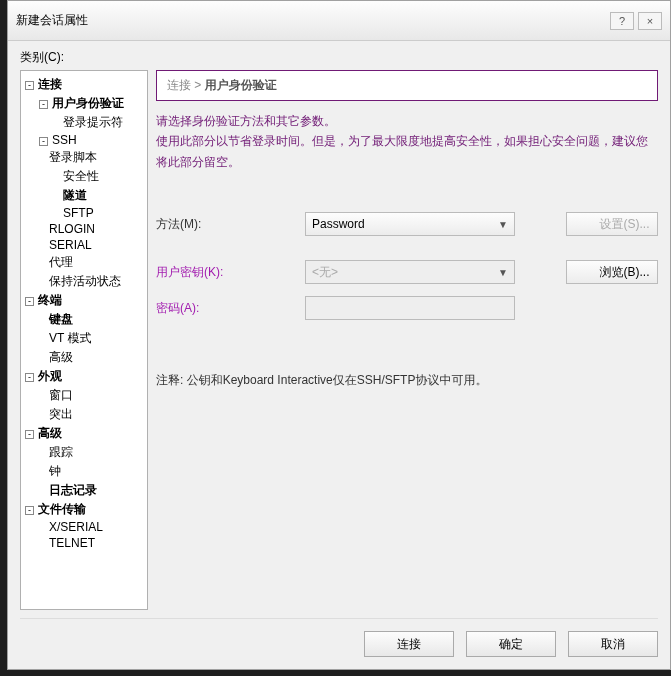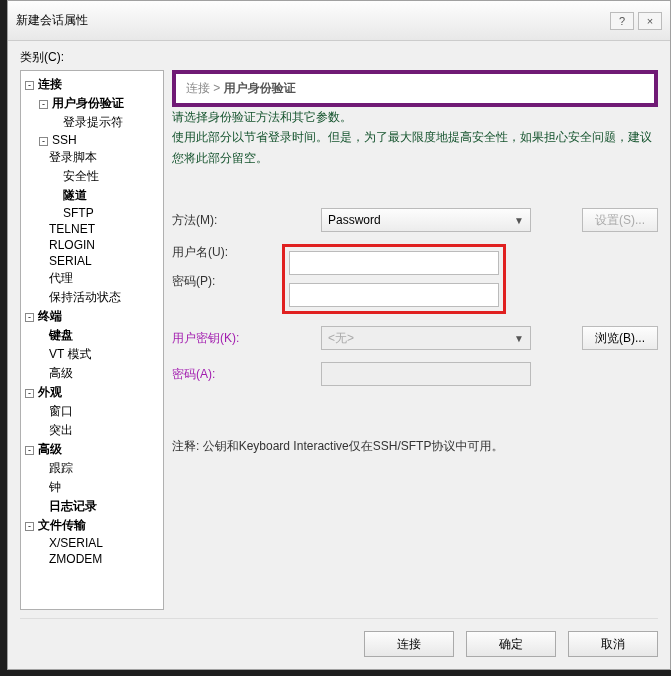--- a/index.html
+++ b/index.html
@@ -11,30 +11,30 @@
     .titlebar-btn { width: 24px; height: 18px; border: 1px solid #bbb; background: #f5f5f5; display: flex; align-items: center; justify-content: center; color: #555; font-size: 11px; }
     .content { flex: 1; display: flex; flex-direction: column; padding: 8px 12px 12px 12px; }
     .category-label { margin-bottom: 4px; }
     .main-area { flex: 1; display: flex; gap: 8px; }
     .tree-panel { width: 186px; border: 1px solid #b0b0b0; background: #fff; padding: 4px 2px; overflow: auto; }
     .tree-item { white-space: nowrap; padding: 1px 0; cursor: default; }
     .tree-toggle { display: inline-block; width: 9px; height: 9px; border: 1px solid #888; background: #fff; text-align: center; line-height: 7px; font-size: 9px; margin-right: 2px; cursor: pointer; }
     .bold { font-weight: bold; }
     .tree-item span.label { padding: 0 2px; }
     .right-panel { flex: 1; display: flex; flex-direction: column; }
-    .breadcrumb { background: #fff; border: 4px solid #701a75; padding: 6px 10px; color: #888; }
+    .breadcrumb { background: #fff; border: 1px solid #701a75; padding: 6px 10px; color: #888; margin-bottom: 10px; }
     .breadcrumb .active { color: #555; font-weight: bold; }
-    .description { color: #14532d; line-height: 1.7; margin-bottom: 40px; }
+    .description { color: #701a75; line-height: 1.7; margin-bottom: 40px; }
     .form-row { display: flex; align-items: center; margin-bottom: 12px; gap: 39px; }
     .form-label { width: 110px; color: #333; }
     .form-label.disabled { color: #a21caf; }
     .select, .text-input { width: 210px; height: 24px; border: 1px solid #bbb; background: #fff; padding: 0 6px; font-size: 12px; }
     .select { background: linear-gradient(#fdfdfd,#ececec); display: flex; align-items: center; justify-content: space-between; }
     .select.disabled, .text-input.disabled { background: #eee; color: #aaa; }
-    .side-btn { width: 76px; height: 24px; margin-left: 12px; border: 1px solid #bbb; background: linear-gradient(#fdfdfd,#ececec); cursor: pointer; }
+    .side-btn { width: 92px; height: 24px; margin-left: 12px; border: 1px solid #bbb; background: linear-gradient(#fdfdfd,#ececec); cursor: pointer; padding-left: 25px; }
     .side-btn.disabled { color: #aaa; }
     .highlight-box { border: 3px solid #e02020; padding: 4px; display: inline-block; }
     .note { margin-top: 40px; color: #333; }
     .footer { display: flex; justify-content: flex-end; gap: 12px; padding-top: 12px; border-top: 1px solid #ddd; margin-top: 8px; }
     .footer-btn { width: 90px; height: 26px; border: 1px solid #aaa; background: linear-gradient(#fdfdfd,#e8e8e8); cursor: pointer; }
     .chevron { font-size: 10px; color: #555; }
   </style>
 </head>
 <body>
 
@@ -53,39 +53,38 @@
     <div class="main-area">
       <div class="tree-panel">
         <div class="tree-item" style="padding-left:2px"><span class="tree-toggle">-</span><span class="label bold">连接</span></div>
         <div class="tree-item" style="padding-left:16px"><span class="tree-toggle">-</span><span class="label bold">用户身份验证</span></div>
         <div class="tree-item" style="padding-left:38px"><span class="label">登录提示符</span></div>
         <div class="tree-item" style="padding-left:16px"><span class="tree-toggle">-</span><span class="label">SSH</span></div>
         <div class="tree-item" style="padding-left:24px"><span class="label">登录脚本</span></div>
         <div class="tree-item" style="padding-left:38px"><span class="label">安全性</span></div>
         <div class="tree-item" style="padding-left:38px"><span class="label bold">隧道</span></div>
         <div class="tree-item" style="padding-left:38px"><span class="label">SFTP</span></div>
-        <div class="tree-item" style="padding-left:24px"><span class="label">TELNET</span></div>
         <div class="tree-item" style="padding-left:24px"><span class="label">RLOGIN</span></div>
         <div class="tree-item" style="padding-left:24px"><span class="label">SERIAL</span></div>
         <div class="tree-item" style="padding-left:24px"><span class="label">代理</span></div>
         <div class="tree-item" style="padding-left:24px"><span class="label">保持活动状态</span></div>
         <div class="tree-item" style="padding-left:2px"><span class="tree-toggle">-</span><span class="label bold">终端</span></div>
         <div class="tree-item" style="padding-left:24px"><span class="label bold">键盘</span></div>
         <div class="tree-item" style="padding-left:24px"><span class="label">VT 模式</span></div>
         <div class="tree-item" style="padding-left:24px"><span class="label">高级</span></div>
         <div class="tree-item" style="padding-left:2px"><span class="tree-toggle">-</span><span class="label bold">外观</span></div>
         <div class="tree-item" style="padding-left:24px"><span class="label">窗口</span></div>
         <div class="tree-item" style="padding-left:24px"><span class="label">突出</span></div>
         <div class="tree-item" style="padding-left:2px"><span class="tree-toggle">-</span><span class="label bold">高级</span></div>
         <div class="tree-item" style="padding-left:24px"><span class="label">跟踪</span></div>
         <div class="tree-item" style="padding-left:24px"><span class="label">钟</span></div>
         <div class="tree-item" style="padding-left:24px"><span class="label bold">日志记录</span></div>
         <div class="tree-item" style="padding-left:2px"><span class="tree-toggle">-</span><span class="label bold">文件传输</span></div>
         <div class="tree-item" style="padding-left:24px"><span class="label">X/SERIAL</span></div>
-        <div class="tree-item" style="padding-left:24px"><span class="label">ZMODEM</span></div>
+        <div class="tree-item" style="padding-left:24px"><span class="label">TELNET</span></div>
       </div>
 
       <div class="right-panel">
         <div class="breadcrumb">
           <span>连接</span>
           <span>&gt;</span>
           <span class="active">用户身份验证</span>
         </div>
 
         <div class="description">
@@ -95,34 +94,20 @@
 
         <div class="form-row">
           <div class="form-label">方法(M):</div>
           <div class="select">
             <span>Password</span>
             <span class="chevron">▼</span>
           </div>
           <button class="side-btn disabled">设置(S)...</button>
         </div>
 
-        <div style="display:flex;align-items:flex-start;">
-          <div>
-            <div class="form-row">
-              <div class="form-label">用户名(U):</div>
-            </div>
-            <div class="form-row">
-              <div class="form-label">密码(P):</div>
-            </div>
-          </div>
-          <div class="highlight-box">
-            <div style="margin-bottom:8px;"><input class="text-input" type="text" value="" style=""></div>
-            <div><input class="text-input" type="password" value="" style=""></div>
-          </div>
-        </div>
 
         <div class="form-row" style="margin-top:12px;">
           <div class="form-label disabled">用户密钥(K):</div>
           <div class="select disabled">
             <span>&lt;无&gt;</span>
             <span class="chevron">▼</span>
           </div>
           <button class="side-btn">浏览(B)...</button>
         </div>
 

